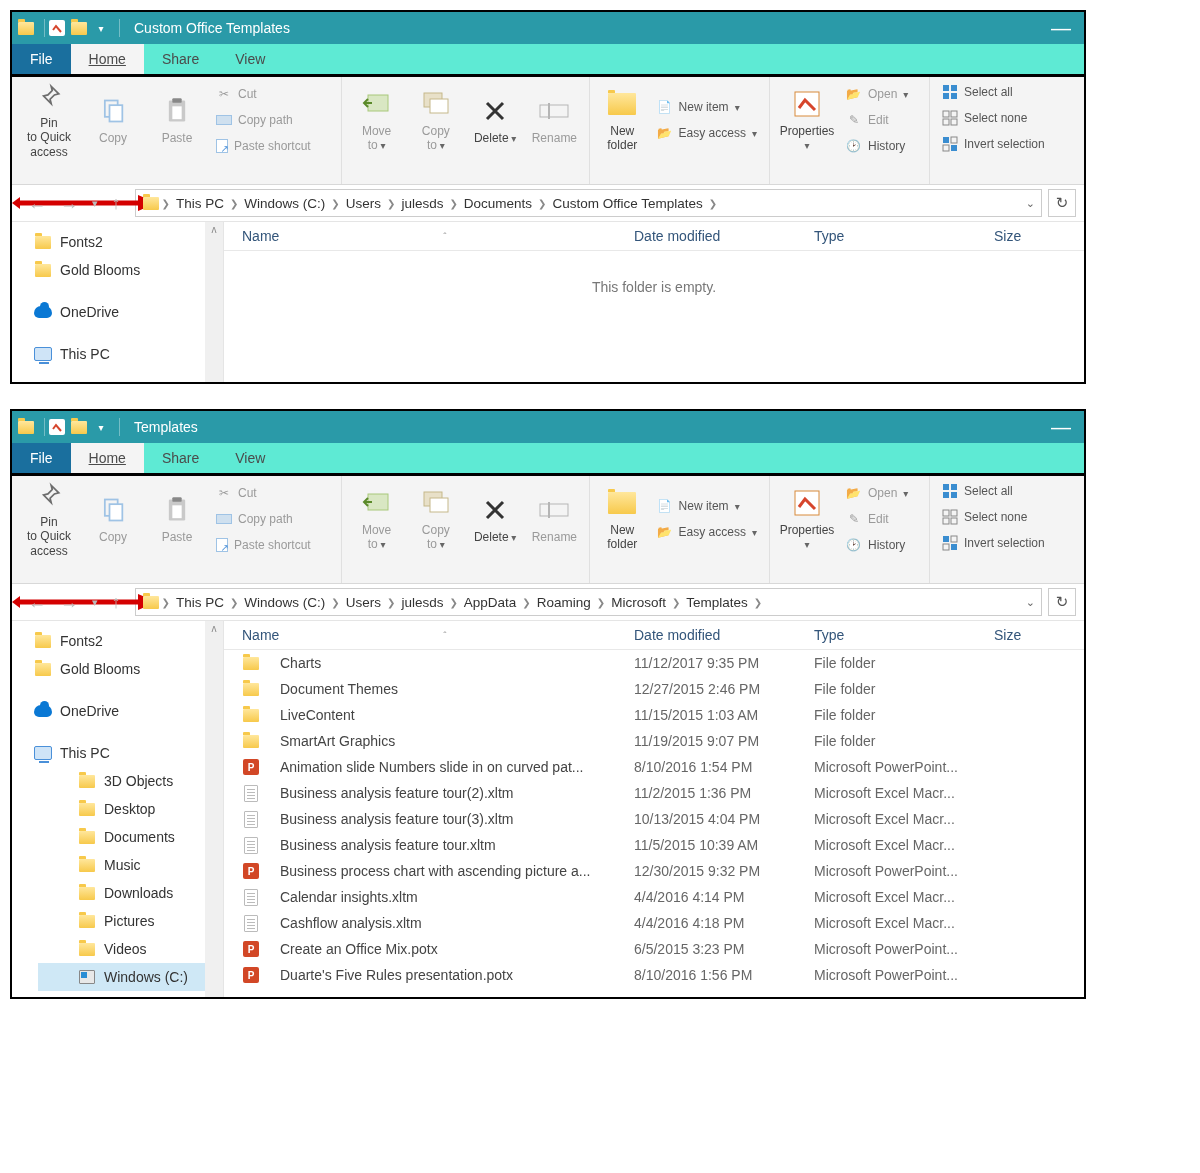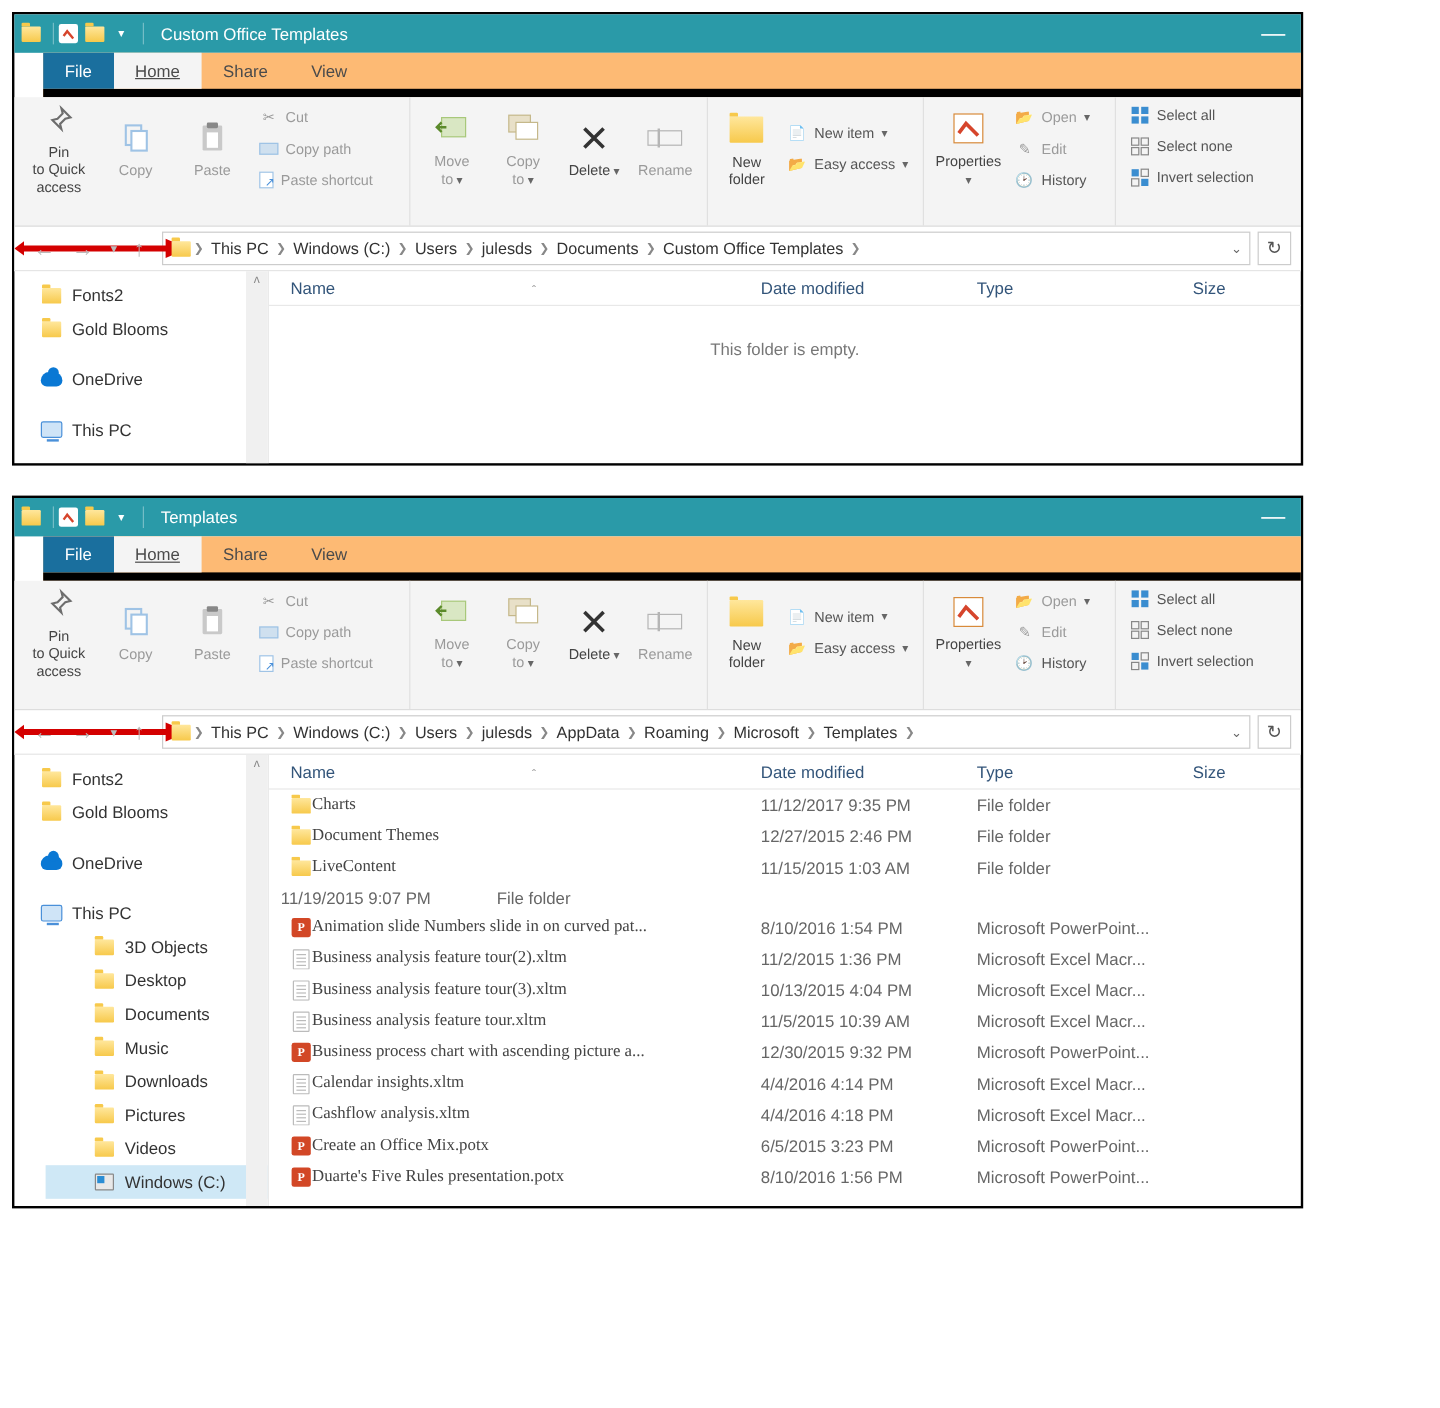--- a/index.html
+++ b/index.html
@@ -4,21 +4,21 @@
 <style>
   * { box-sizing: border-box; margin: 0; padding: 0; }
   body { background: #fff; font-family: "Segoe UI", Arial, sans-serif; font-size: 13px; color: #333; padding: 10px; }
   .window { border: 2px solid #000; margin-bottom: 25px; background: #fff; width: 1076px; }
   .titlebar { background: #2a9aa8; height: 32px; display: flex; align-items: center; padding: 0 6px; color: #fff; }
   .tb-ico { width: 16px; height: 16px; margin-right: 6px; display: inline-flex; align-items: center; justify-content: center; }
   .tb-sep { width: 1px; height: 18px; background: rgba(255,255,255,0.35); margin: 0 4px; }
   .tb-title { font-size: 14px; margin-left: 10px; }
   .tb-right { margin-left: auto; display: flex; align-items: center; }
   .tb-btn { width: 34px; height: 32px; display: flex; align-items: center; justify-content: center; color: #fff; font-size: 20px; }
-  .tabbar { display: flex; background: #fdba74; border-bottom: 7px solid #000000; margin-left: 24px; }
+  .tabbar { display: flex; background: #5eead4; border-bottom: 3px solid #000000; }
   .tab { padding: 7px 18px; font-size: 14px; color: #4b4b4b; }
   .tab.file { background: #1a6f9e; color: #fff; }
   .tab.active { background: #f4f4f4; text-decoration: underline; }
   .ribbon { display: flex; background: #f4f4f4; border-bottom: 1px solid #d8d8d8; height: 108px; }
   .rgroup { border-right: 1px solid #e0e0e0; display: flex; flex-direction: column; }
   .rgroup-body { display: flex; flex: 1; align-items: center; padding: 4px 8px 0 8px; gap: 6px; }
   .rgroup-label { text-align: center; font-size: 12px; color: #666; padding: 2px 0 4px 0; margin-top: 36px; }
   .rbtn-large { display: flex; flex-direction: column; align-items: center; justify-content: center; width: 58px; height: 78px; font-size: 12px; color: #444; text-align: center; line-height: 1.2; }
   .rbtn-large .ic { width: 32px; height: 32px; display: flex; align-items: center; justify-content: center; margin-bottom: 4px; }
   .rbtn-list { display: flex; flex-direction: column; gap: 4px; }
@@ -40,21 +40,21 @@
   .nav-scroll { position: absolute; right: 0; top: 0; width: 18px; height: 100%; background: #f0f0f0; display:flex; flex-direction: column; align-items:center; }
   .nav-scroll .ch { font-size:10px; color:#888; padding:2px 0;}
   .file-area { flex: 1; display: flex; flex-direction: column; }
   .columns { display: flex; border-bottom: 1px solid #e8e8e8; padding: 6px 10px; font-size: 14px; color: #33557a; }
   .col-name { width: 400px; padding-left: 8px; }
   .col-date { width: 180px; }
   .col-type { width: 180px; }
   .col-size { flex: 1; }
   .empty-msg { text-align: center; color: #777; font-size: 14px; padding: 28px 0 30px 0; }
   .row { display: flex; align-items: center; padding: 4px 10px; font-size: 14px; color: #444; }
-  .row .r-name { width: 400px; display: flex; align-items: center; gap: 0; padding-left: 8px; white-space: nowrap; overflow: hidden; text-overflow: ellipsis; font-family: Liberation Serif, serif;}
+  .row .r-name { width: 400px; display: flex; align-items: center; gap: 20px; padding-left: 8px; white-space: nowrap; overflow: hidden; text-overflow: ellipsis;}
   .row .r-date { width: 180px; color: #666; }
   .row .r-type { width: 180px; color: #666; white-space: nowrap; overflow: hidden; text-overflow: ellipsis;}
   .row .r-size { flex: 1; }
   .fico { width: 18px; height: 18px; display: inline-flex; align-items:center; justify-content:center; flex-shrink:0;}
   .folder-ico { width:16px; height:13px; background: linear-gradient(#ffe79c,#f7c94b); border-radius:1px; position:relative;}
   .folder-ico::before{content:"";position:absolute;top:-3px;left:0;width:7px;height:3px;background:#f7c94b;border-radius:1px 1px 0 0;}
   .pc-ico { width:18px; height:14px; border:1.5px solid #4a90d9; border-radius:2px; position:relative; background:#cfe4f7;}
   .pc-ico::after{content:"";position:absolute;bottom:-4px;left:4px;width:10px;height:2px;background:#4a90d9;}
   .od-ico { width:20px; height:12px; background:#0a78d4; border-radius:7px 7px 5px 5px; position:relative;}
   .od-ico::before{content:"";position:absolute;top:-4px;left:6px;width:9px;height:9px;background:#0a78d4;border-radius:50%;}
@@ -725,20 +725,26 @@
               <span class="fico">
                 <span class="folder-ico"></span>
               </span>
               <span>LiveContent</span>
             </div>
       <div class="r-date">11/15/2015 1:03 AM</div>
       <div class="r-type">File folder</div>
       <div class="r-size"></div>
     </div>
     <div class="row">
+      <div class="r-name">
+              <span class="fico">
+                <span class="folder-ico"></span>
+              </span>
+              <span>SmartArt Graphics</span>
+            </div>
       <div class="r-date">11/19/2015 9:07 PM</div>
       <div class="r-type">File folder</div>
       <div class="r-size"></div>
     </div>
     <div class="row">
       <div class="r-name">
               <span class="fico">
                 <span class="ppt-ico"></span>
               </span>
               <span>Animation slide Numbers slide in on curved pat...</span>

